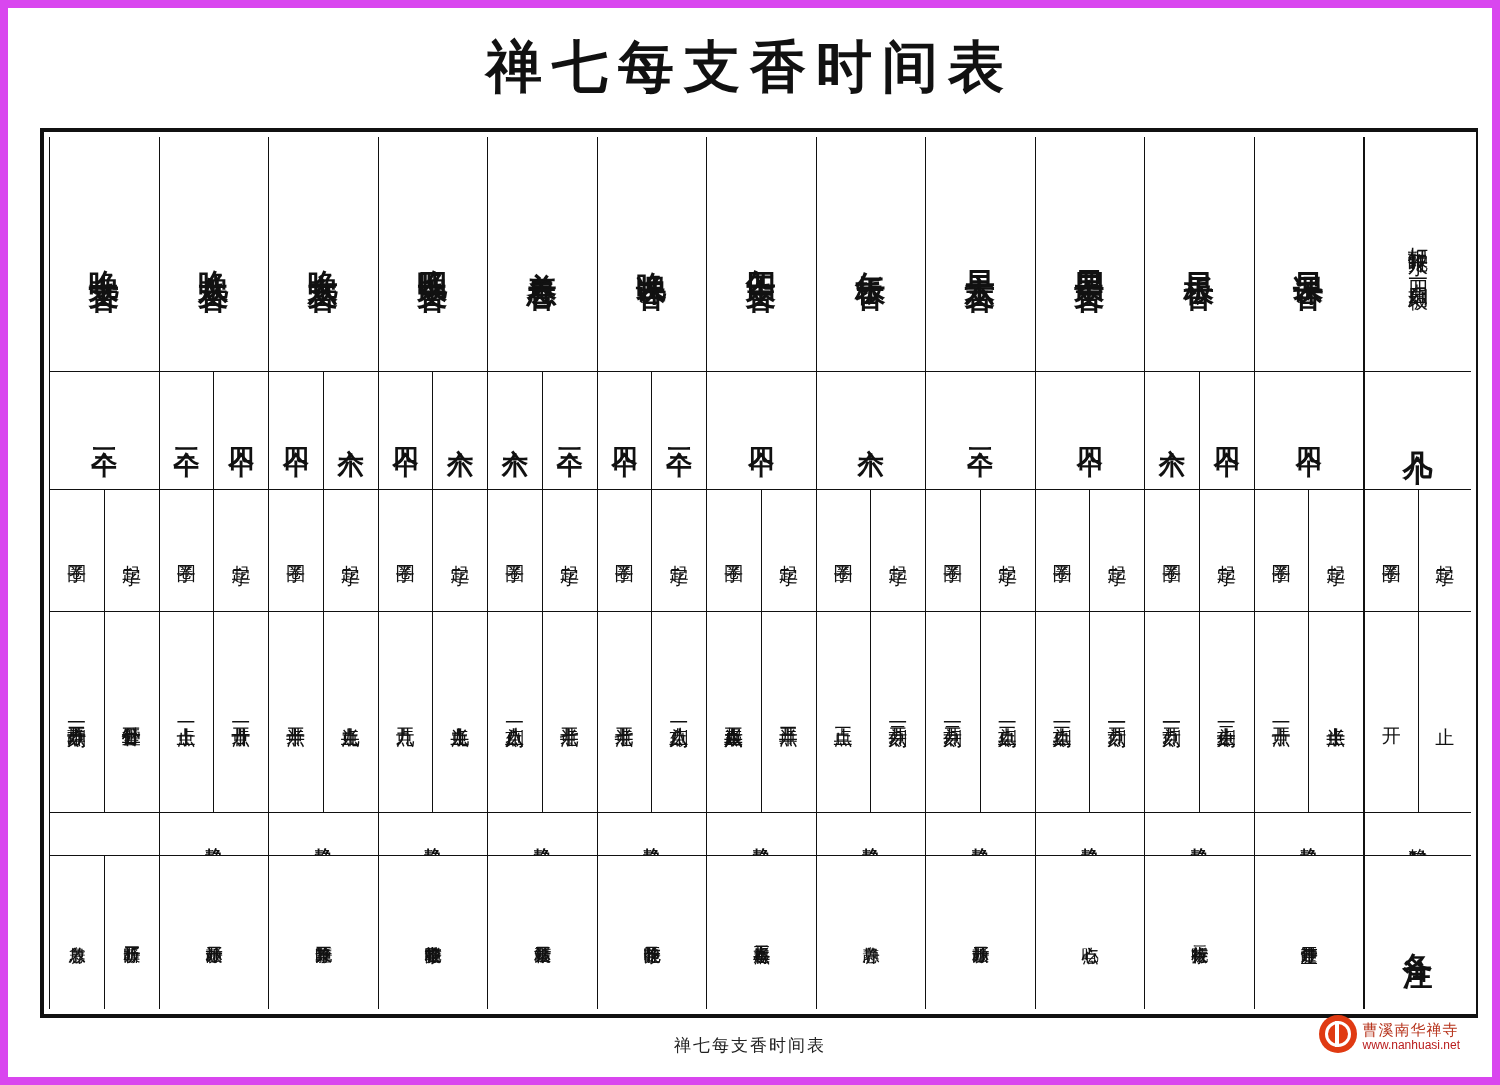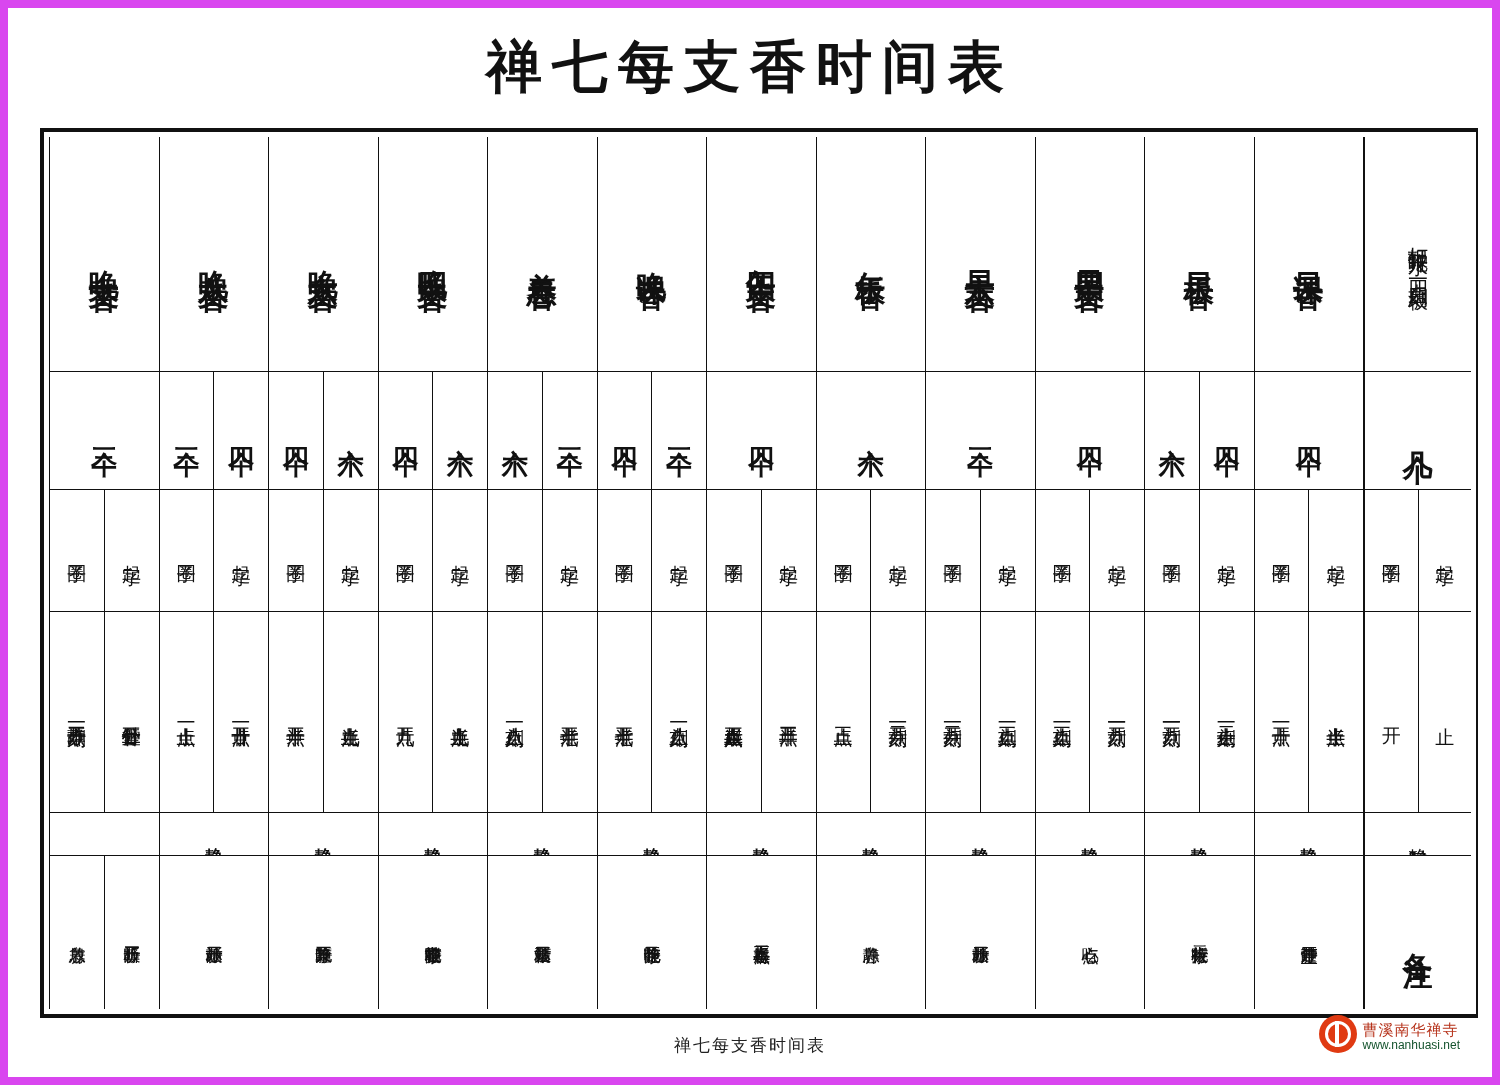--- a/index.html
+++ b/index.html
@@ -153,21 +153,21 @@
     border-radius:50%;
     border:3px solid #fff;
   }
   .logo-mark:after{
     content:"";position:absolute;
     left:16px;top:6px;width:4px;height:26px;
     background:#fff;
   }
   .logo-txt{display:flex;flex-direction:column;line-height:1.15;}
   .logo-cn{font-size:15px;color:#b6321a;font-family:"DejaVu Serif","Liberation Serif",serif;letter-spacing:1px;}
-  .logo-en{font-size:12px;color:#14532d;font-family:"Liberation Sans",sans-serif;}
+  .logo-en{font-size:12px;color:#b91c1c;font-family:"Liberation Sans",sans-serif;}
 </style>
 </head>
 <body>
 
 <div class="page-frame">
   <div class="paper">
 
     <div class="title">禅七每支香时间表</div>
 
     <div class="table-wrap">

